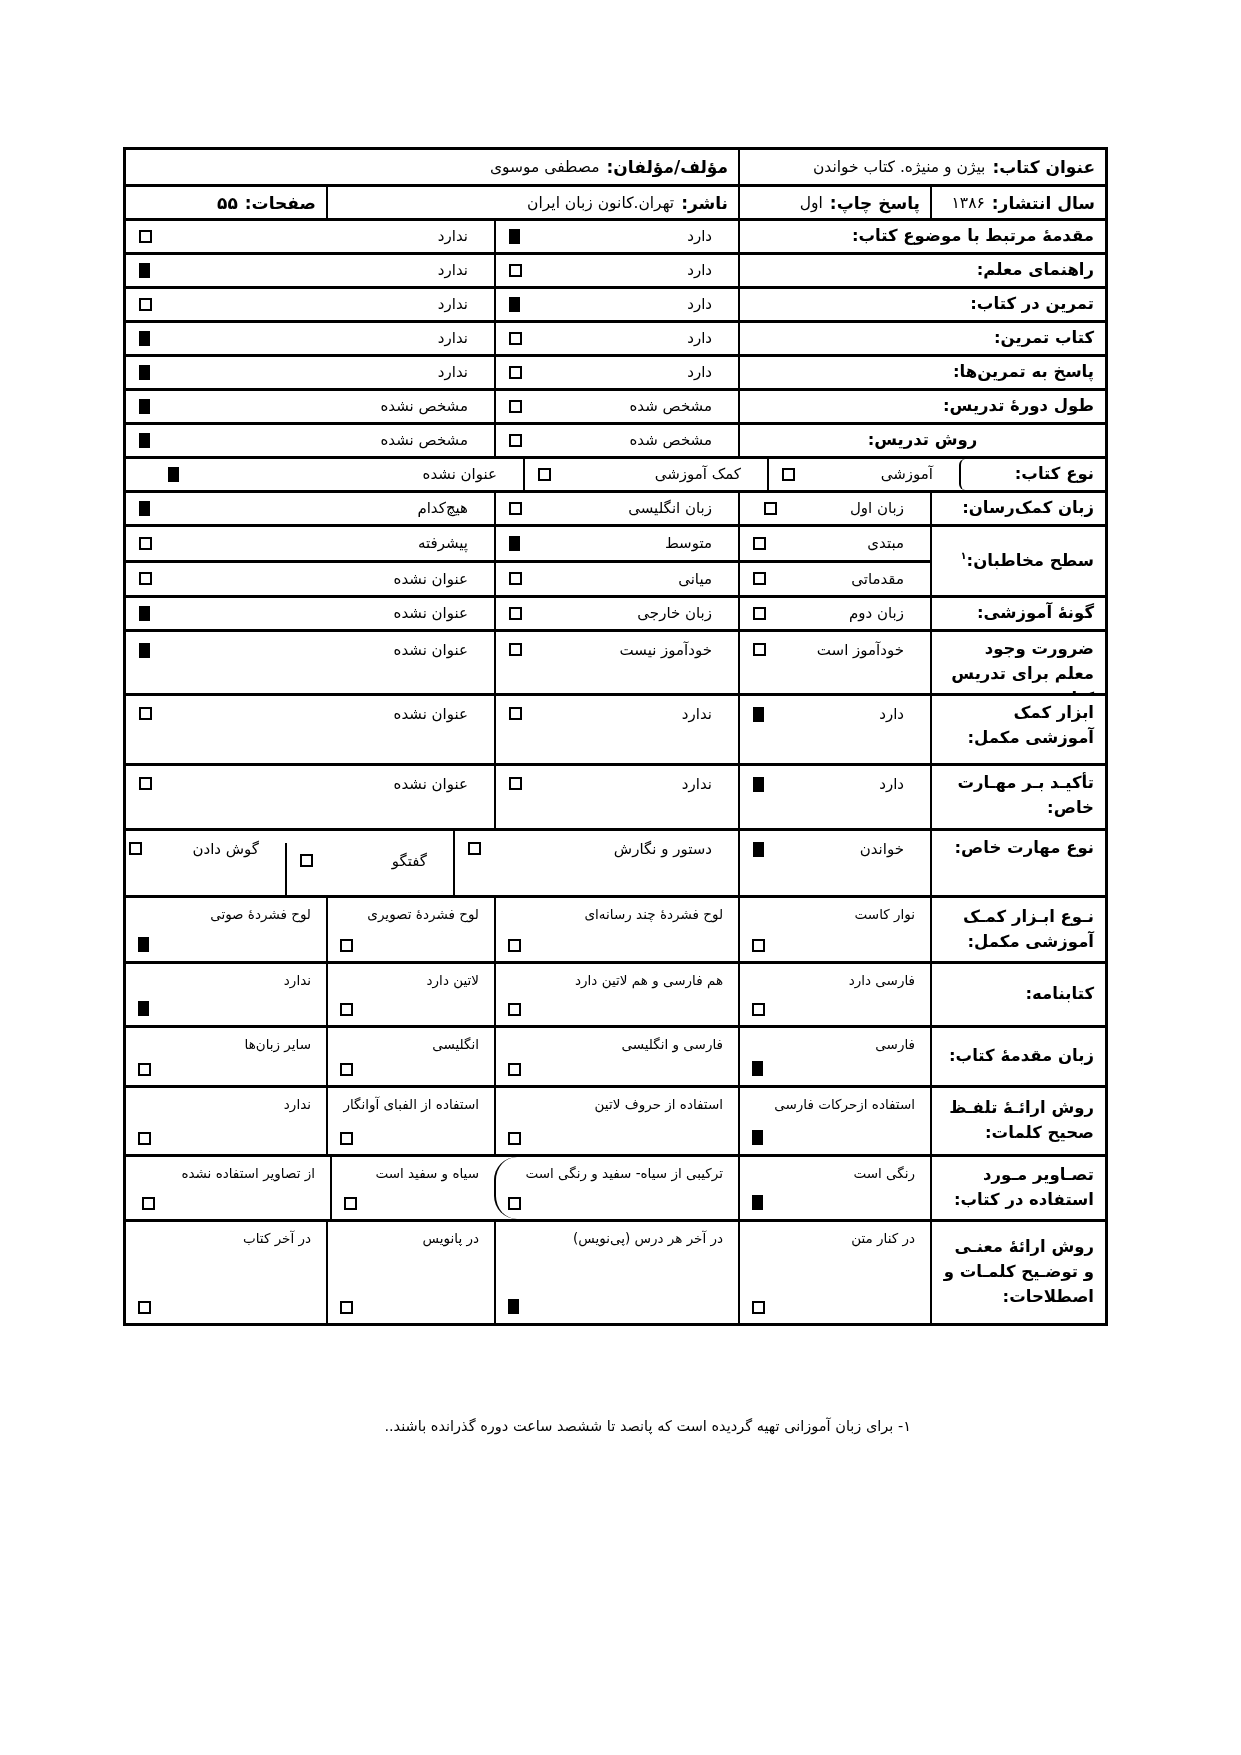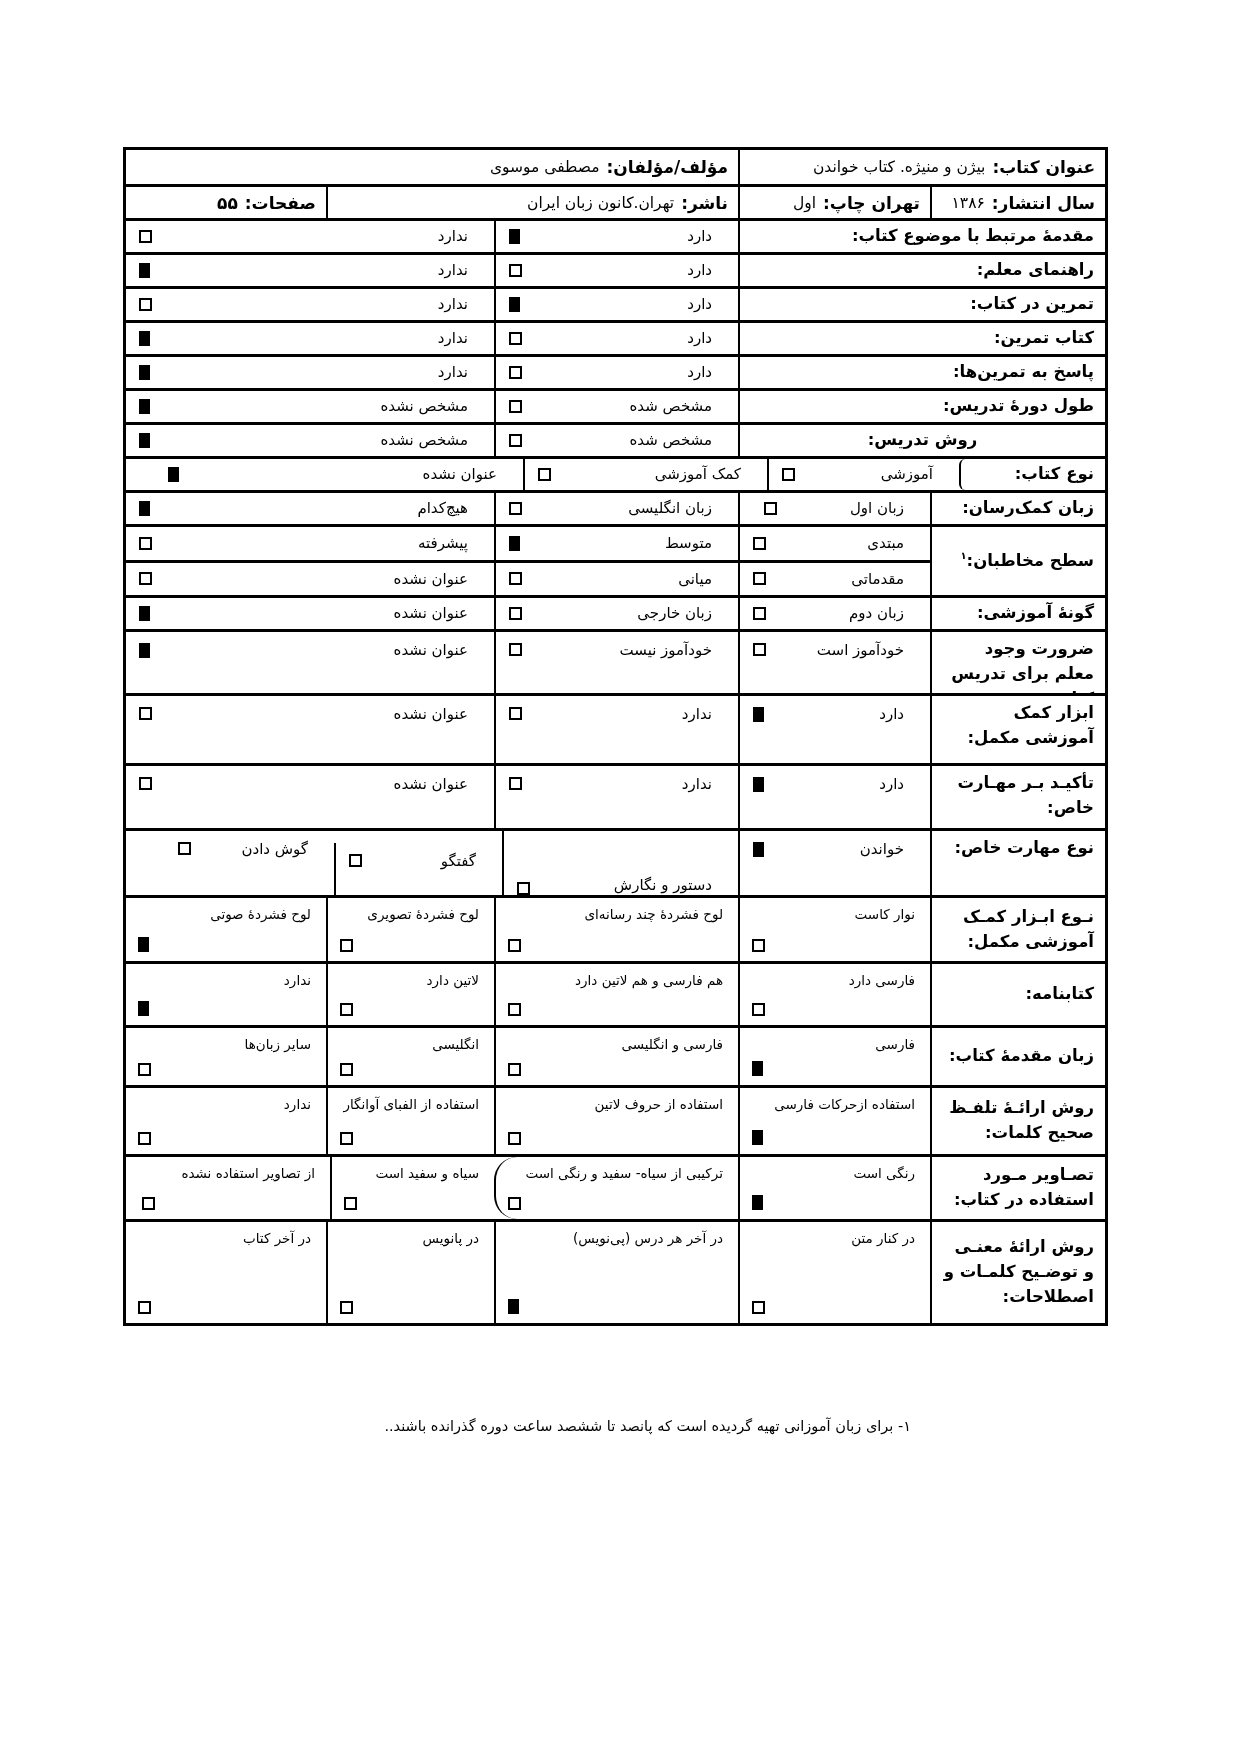--- a/index.html
+++ b/index.html
@@ -76,21 +76,21 @@
         <span class="val">مصطفی موسوی</span>
       </div>
     </div>
 
     <div class="row" style="height:34px">
       <div class="cell info-cell" style="width:175px">
         <span class="lbl">سال انتشار:</span>
         <span class="val">۱۳۸۶</span>
       </div>
       <div class="cell info-cell" style="width:192px">
-        <span class="lbl">تهران چاپ:</span>
+        <span class="lbl">پاسخ چاپ:</span>
         <span class="val">اول</span>
       </div>
       <div class="cell info-cell" style="width:412px">
         <span class="lbl">ناشر:</span>
         <span class="val">تهران.کانون زبان ایران</span>
       </div>
       <div class="cell info-cell" style="width:200px">
         <span class="lbl">صفحات:</span>
         <span class="lbl">۵۵</span>
       </div>
@@ -326,21 +326,21 @@
           </div>
         </div>
         <div class="row top" style="height: 67px;">
           <div class="cell label-cell" style="width: 175px;">
             <span class="lbl-text"><span>نوع مهارت خاص:</span></span>
           </div>
           <div class="cell opt" style="width: 192px;">
             <span class="opt-text">خواندن</span>
             <span class="cb on"></span>
           </div>
-          <div class="cell opt" style="width: 236px; align-items: flex-end;">
+          <div class="cell opt" style="width: 285px;">
             <span class="opt-text">دستور و نگارش</span>
             <span class="cb"></span>
           </div>
           <div class="cell opt" style="width: 168px; margin-top: 12px;">
             <span class="opt-text">گفتگو</span>
             <span class="cb"></span>
           </div>
           <div class="cell opt" style="width: 169px;">
             <span class="opt-text">گوش دادن</span>
             <span class="cb"></span>

